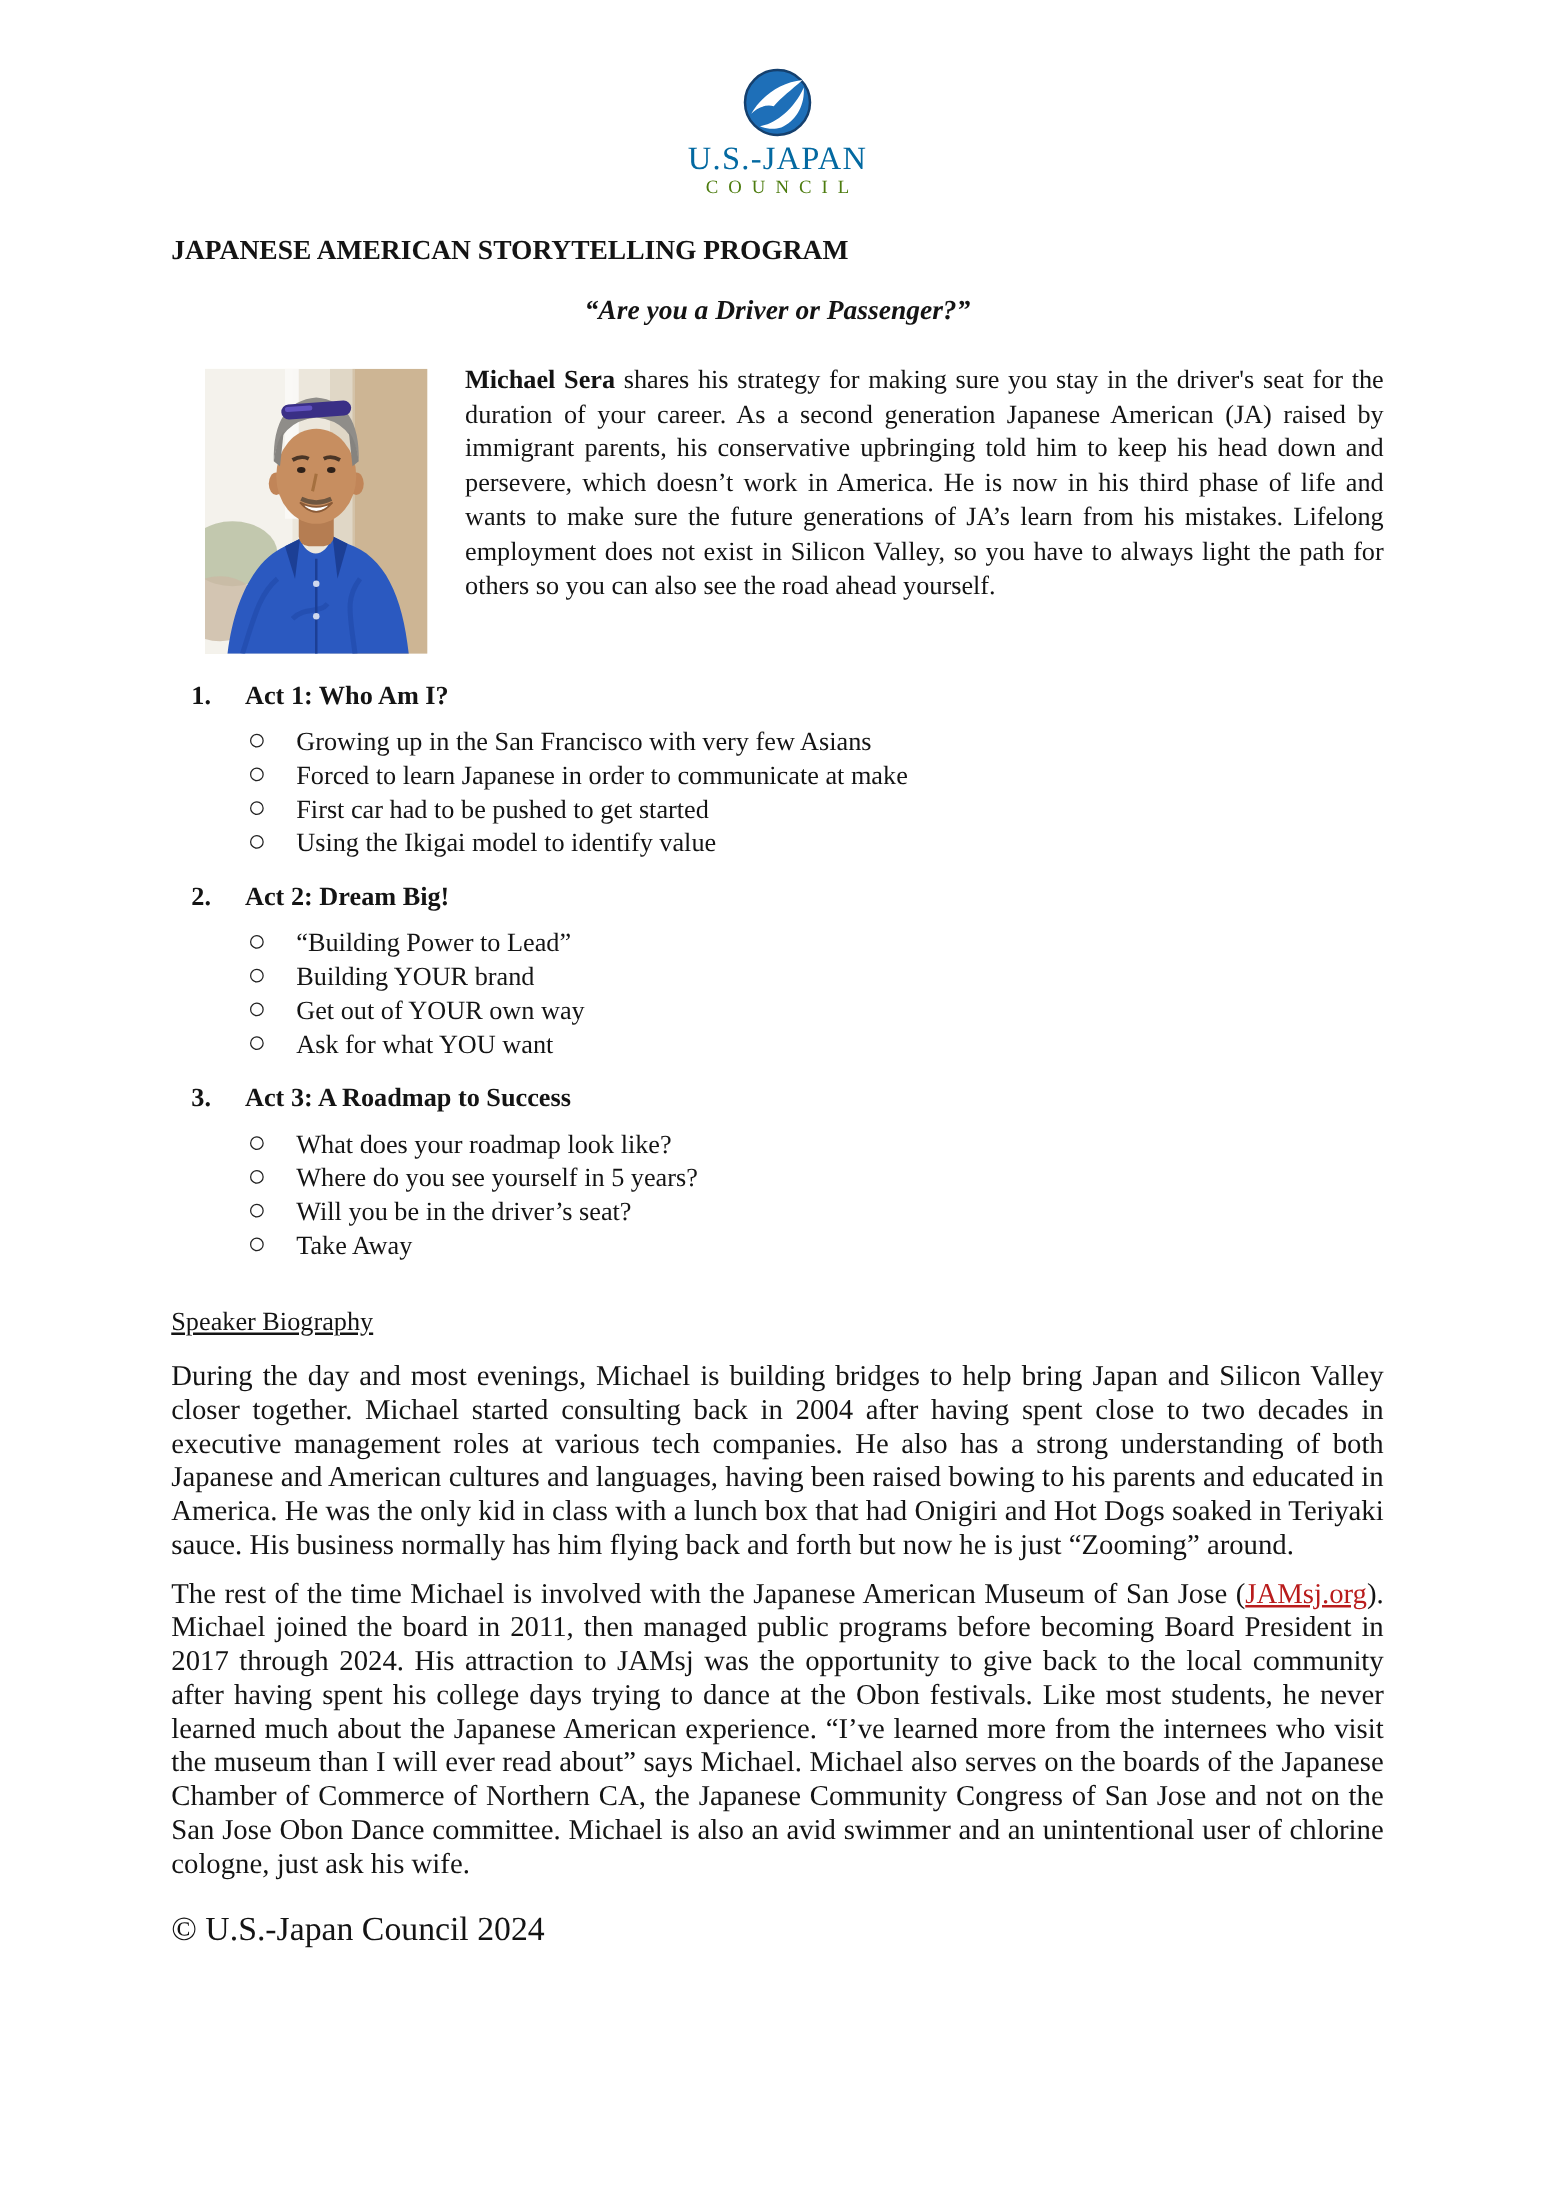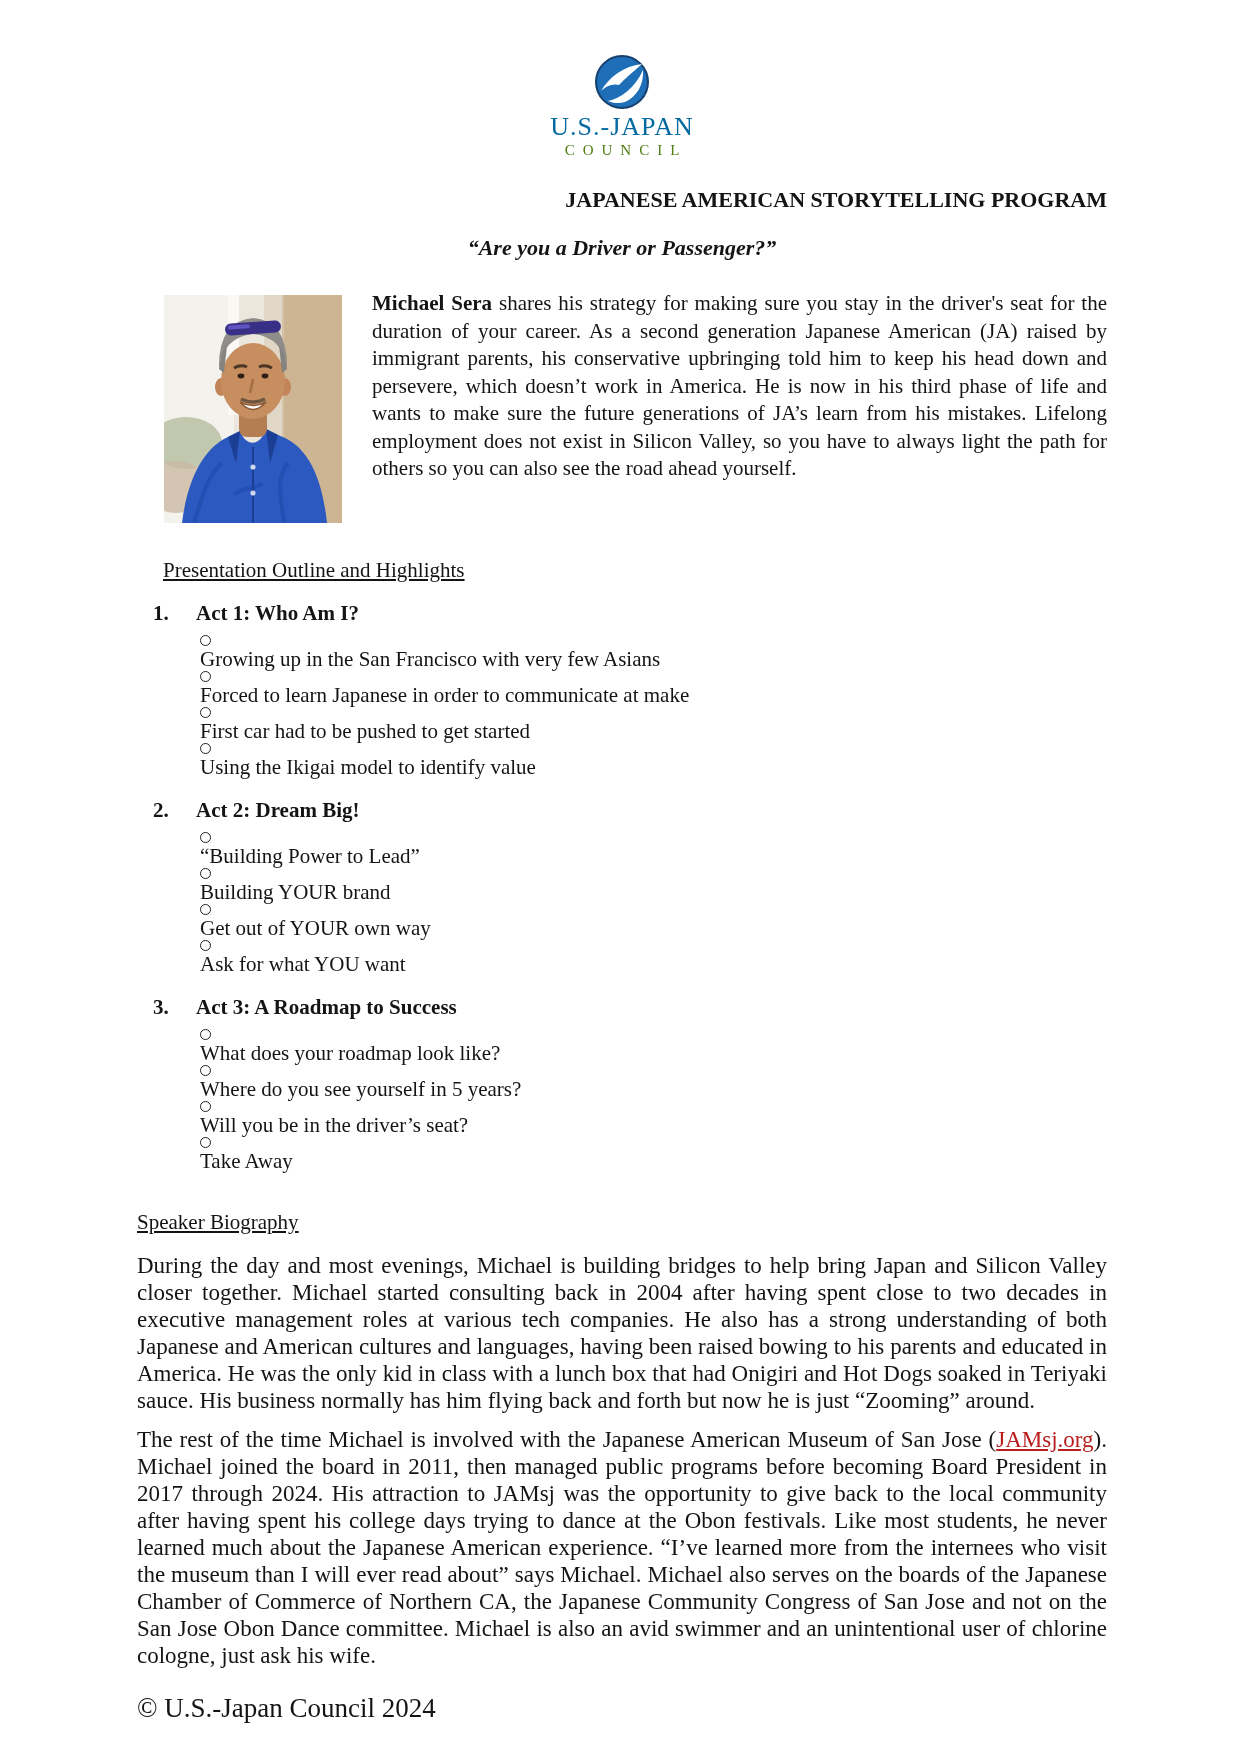--- a/index.html
+++ b/index.html
@@ -6,37 +6,37 @@
   .page{
     width:1242px;height:1755px;background:#fff;box-sizing:border-box;
     padding:54px 135px 0 137px;position:relative;
     font-family:"Liberation Serif","DejaVu Serif",serif;color:#141414;
   }
   
   .logo-wrap{text-align:center;line-height:1;}
   .logo-mark{display:block;margin:0 auto;}
   .logo-line1{font-size:26px;color:#0369a1;letter-spacing:1px;margin-top:4px;}
   .logo-line2{font-size:15px;color:#4d7c0f;letter-spacing:8px;margin-top:3px;padding-left:8px;}
-  .doc-title{text-align:right;font-weight:bold;font-size:22px;line-height:28px;margin:28px 0 0;}
+  .doc-title{text-align:left;font-weight:bold;font-size:22px;line-height:28px;margin:28px 0 0;}
   .doc-subtitle{text-align:center;font-weight:bold;font-style:italic;font-size:22px;line-height:28px;margin:20px 0 0;}
   
   .intro{margin-top:28px;font-size:21px;line-height:27.5px;text-align:justify;}
   .photo-float{float:left;width:178px;height:228px;margin:5px 30px 4px 27px;}
   .photo-float svg{display:block;}
   .bold{font-weight:bold;}
   .clear{clear:both;}
   
   .outline-heading{font-size:21px;line-height:27px;text-decoration:underline;margin:30px 0 0 26px;}
   .bio-heading{font-size:21px;line-height:27px;text-decoration:underline;margin:34px 0 0 0;}
   
   .act{margin-top:16px;}
   .act-head{display:flex;font-weight:bold;font-size:21px;line-height:27px;}
   .act-num{flex:0 0 43px;padding-left:16px;}
   .bullets{margin-top:10px;}
-  .bullet{display:flex;align-items:flex-start;font-size:21px;line-height:27px;padding-left:63px;flex-direction:column;}
+  .bullet{display:flex;align-items:center;font-size:21px;line-height:27px;padding-left:63px;}
   .bullet-dot{flex:0 0 auto;width:9px;height:9px;border:1.6px solid #222;border-radius:50%;margin-right:26px;margin-top:-2px;}
   
   .bio-para{font-size:23px;line-height:27px;text-align:justify;margin:16px 0 0;}
   .bio-para + .bio-para{margin-top:12px;}
   .doc-link{color:#b91c1c;text-decoration:underline;cursor:pointer;}
   .footer-line{font-size:27px;line-height:27px;margin:26px 0 0;}
 </style>
 </head>
 <body>
 
@@ -94,21 +94,20 @@
         <ellipse cx="101" cy="81" rx="3.4" ry="2.4" fill="#2e2018"></ellipse>
         <path d="M89,84 Q87,94 86,98" stroke="#a5703f" stroke-width="2.5" fill="none"></path>
         <path d="M77,104 Q89,110 101,104" stroke="#6e5640" stroke-width="3.4" fill="none"></path>
         <path d="M76,107 Q89,122 102,107 Q89,114 76,107 Z" fill="#ffffff" stroke="#8a5a36" stroke-width="1.5"></path>
       </svg>
     </div>
     <span class="bold">Michael Sera</span><span> shares his strategy for making sure you stay in the driver's seat for the duration of your career.  As a second generation Japanese American (JA) raised by immigrant parents, his conservative upbringing told him to keep his head down and persevere, which doesn’t work in America.  He is now in his third phase of life and wants to make sure the future generations of JA’s learn from his mistakes.  Lifelong employment does not exist in Silicon Valley, so you have to always light the path for others so you can also see the road ahead yourself.</span>
   </div>
   <div class="clear"></div>
 
-  <div class="outline-heading">Presentation Outline and Highlights</div>
 
   <div class="act">
     <div class="act-head">
       <span class="act-num">1.</span>
       <span>Act 1:  Who Am I?</span>
     </div>
     <div class="bullets">
       <div class="bullet">
           <span class="bullet-dot"></span>
           <span>Growing up in the San Francisco with very few Asians</span>

